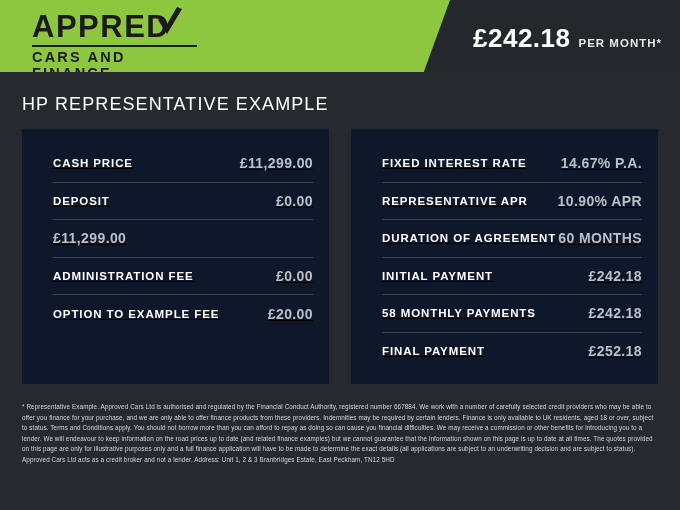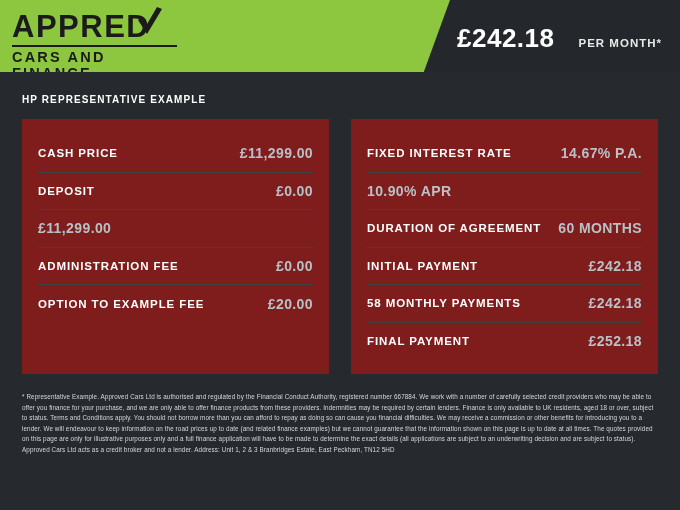--- a/index.html
+++ b/index.html
@@ -24,21 +24,21 @@
     width: 500px;
     height: 72px;
     background: #8dc63f;
     transform: skewX(-20deg);
     transform-origin: top left;
     margin-left: -40px;
   }
   .brand {
     position: absolute;
     top: 10px;
-    left: 12px;
+    left: 32px;
     width: 300px;
     color: #1b1b1b;
   }
   .brand-main {
     font-size: 31px;
     font-weight: bold;
     letter-spacing: 1.5px;
     line-height: 34px;
     position: relative;
     display: inline-block;
@@ -82,43 +82,44 @@
   }
   .price-amount {
     font-size: 26px;
     font-weight: bold;
     letter-spacing: 0.5px;
   }
   .price-period {
     font-size: 11.5px;
     font-weight: bold;
     letter-spacing: 1px;
-    margin-left: 24px;
+    margin-left: 8px;
     color: #e9e9e9;
   }
 
   
   .title {
     color: #ffffff;
-    font-size: 10px;
-    font-weight: bold;
+    font-size: 18px;
+    font-weight: normal;
     letter-spacing: 1.1px;
     padding: 22px 0 0 22px;
   }
 
   
   .panels {
     display: flex;
     gap: 22px;
     padding: 14px 22px 0 22px;
   }
   .panel {
     flex: 1;
-    background: #7f1d1d;
-    padding: 16px 16px 14px 16px;
+    background: #0f172a;
+    padding: 16px 16px 14px 31px;
+    text-decoration: underline;
   }
   .row {
     display: flex;
     justify-content: space-between;
     align-items: center;
     height: 37.5px;
     border-bottom: 1px solid #3d4247;
   }
   .panel .row:last-child { border-bottom: none; }
   .row-label {
@@ -190,20 +191,21 @@
         <span class="row-label">OPTION TO EXAMPLE FEE</span>
         <span class="row-value">£20.00</span>
       </div>
     </div>
   <div class="panel" id="right-panel">
       <div class="row">
         <span class="row-label">FIXED INTEREST RATE</span>
         <span class="row-value">14.67% P.A.</span>
       </div>
       <div class="row">
+        <span class="row-label">REPRESENTATIVE APR</span>
         <span class="row-value">10.90% APR</span>
       </div>
       <div class="row">
         <span class="row-label">DURATION OF AGREEMENT</span>
         <span class="row-value">60 MONTHS</span>
       </div>
       <div class="row">
         <span class="row-label">INITIAL PAYMENT</span>
         <span class="row-value">£242.18</span>
       </div>

